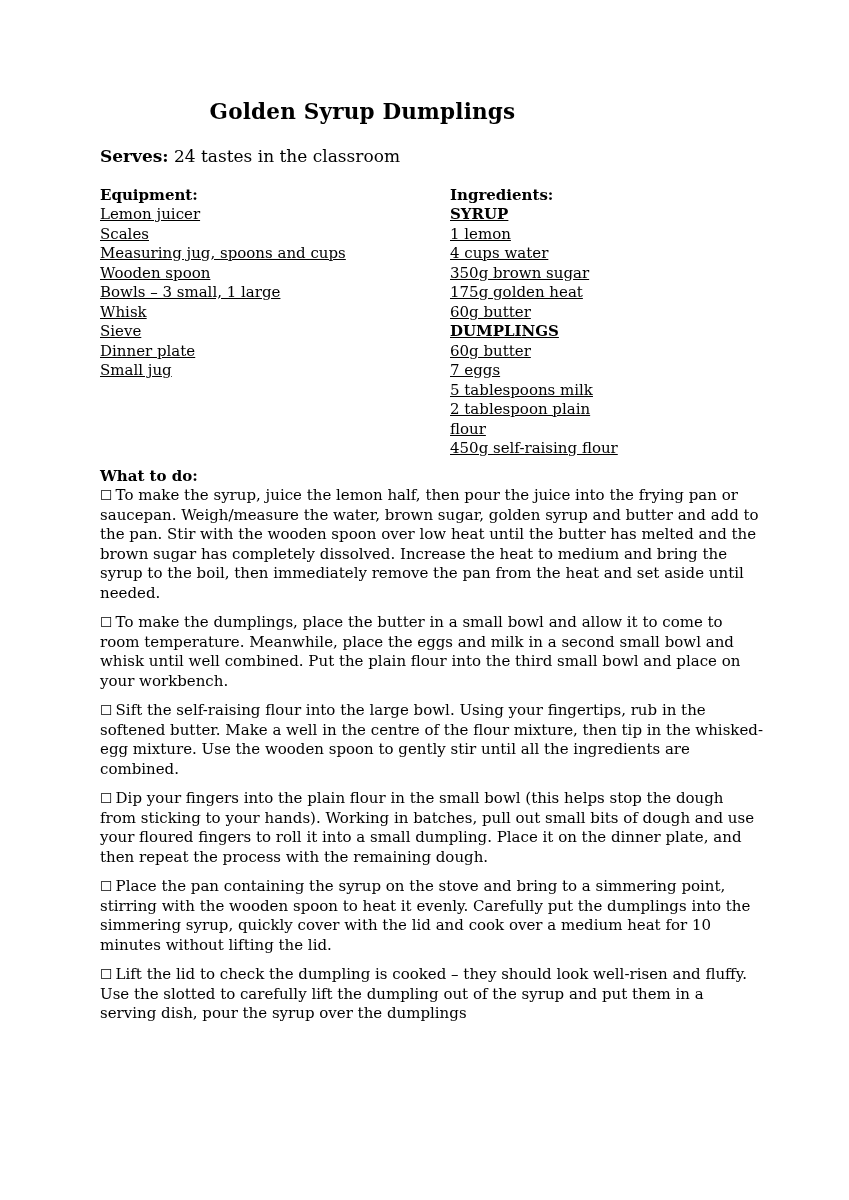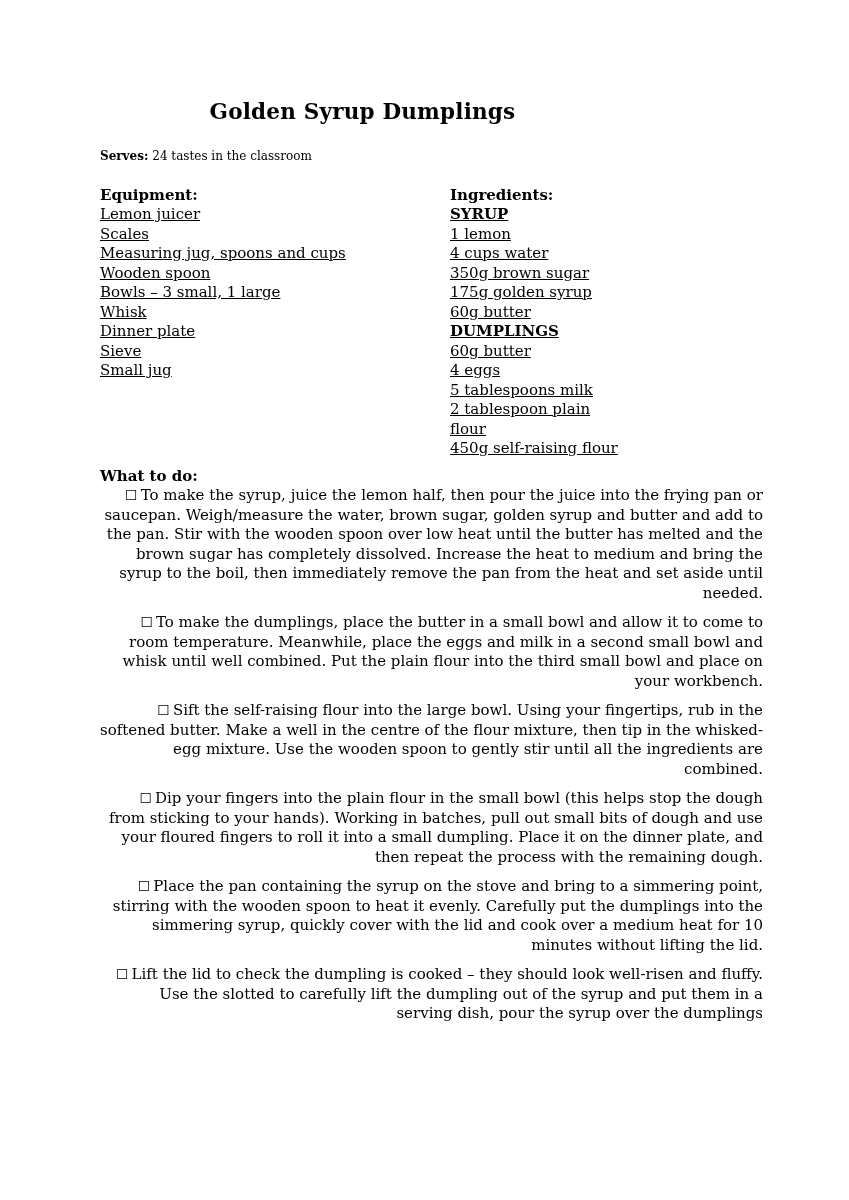--- a/index.html
+++ b/index.html
@@ -21,21 +21,21 @@
     padding: 99px 86px 0 100px;
   }
   .doc-title {
     font-size: 21.5px;
     font-weight: bold;
     text-align: center;
     margin: 0 0 23px 0;
     letter-spacing: 0.2px;
   }
   .serves-line {
-    font-size: 12px;
+    font-size: 17px;
     line-height: 19.5px;
     margin: 0 0 8px 0;
   }
   .bold { font-weight: bold; }
   .columns {
     display: flex;
     flex-direction: row;
     margin-top: 19px;
   }
   .col-equipment { width: 350px; flex: 0 0 350px; }
@@ -56,21 +56,20 @@
     font-size: 15px;
     line-height: 19.5px;
     font-weight: bold;
     margin: 8px 0 0 0;
   }
   .step {
     font-size: 15px;
     line-height: 19.5px;
     margin: 0 0 10px 0;
     width: 663px;
-    text-align: right;
   }
   .steps .step:first-of-type { margin-top: 0; }
   .checkbox {
     font-family: "DejaVu Sans", sans-serif;
     font-size: 14px;
     margin-right: 3px;
   }
 </style>
 </head>
 <body>
@@ -93,50 +92,50 @@
           <p class="line">Scales</p>
 
           <p class="line">Measuring jug, spoons and cups</p>
 
           <p class="line">Wooden spoon</p>
 
           <p class="line">Bowls – 3 small, 1 large</p>
 
           <p class="line">Whisk</p>
 
+          <p class="line">Sieve</p>
+
           <p class="line">Dinner plate</p>
-
-          <p class="line">Sieve</p>
 
 
           <p class="line">Small jug</p>
         </div>
     </div>
 
     <div class="col-ingredients">
       <p class="col-heading">Ingredients:</p>
       <div>
 
           <p class="line bold">SYRUP</p>
 
           <p class="line">1 lemon</p>
 
           <p class="line">4 cups water</p>
 
           <p class="line">350g brown sugar</p>
 
-          <p class="line">175g golden syrup</p>
+          <p class="line">175g golden heat</p>
 
           <p class="line">60g butter</p>
 
           <p class="line bold">DUMPLINGS</p>
 
           <p class="line">60g butter</p>
 
-          <p class="line">4 eggs</p>
+          <p class="line">7 eggs</p>
 
           <p class="line">5 tablespoons milk</p>
 
           <p class="line">2 tablespoon plain flour</p>
 
           <p class="line">450g self-raising flour</p>
         </div>
     </div>
 
   </div>

